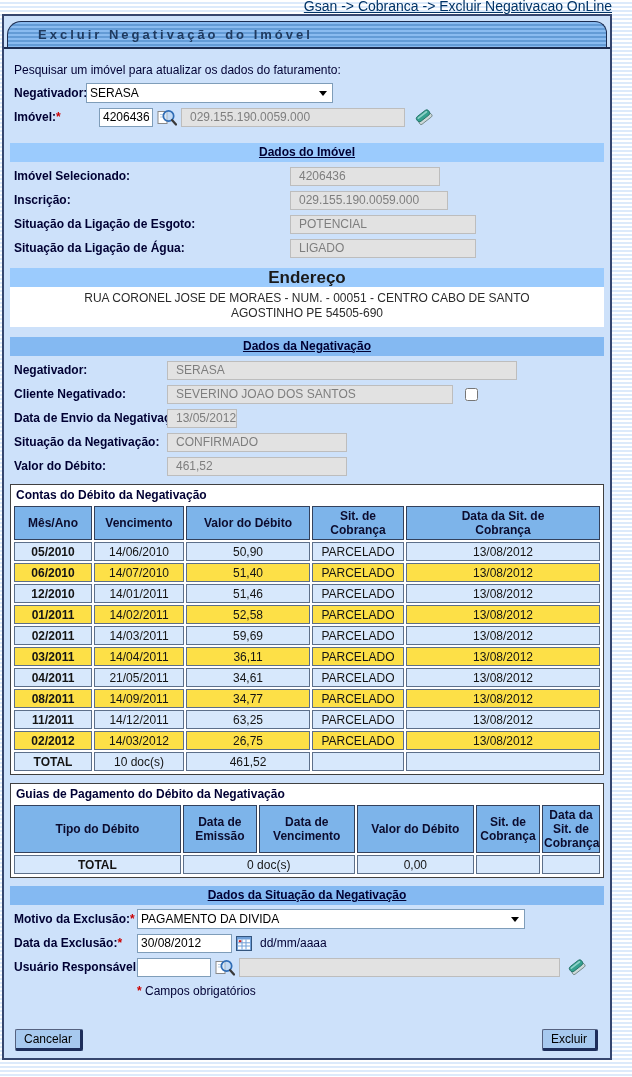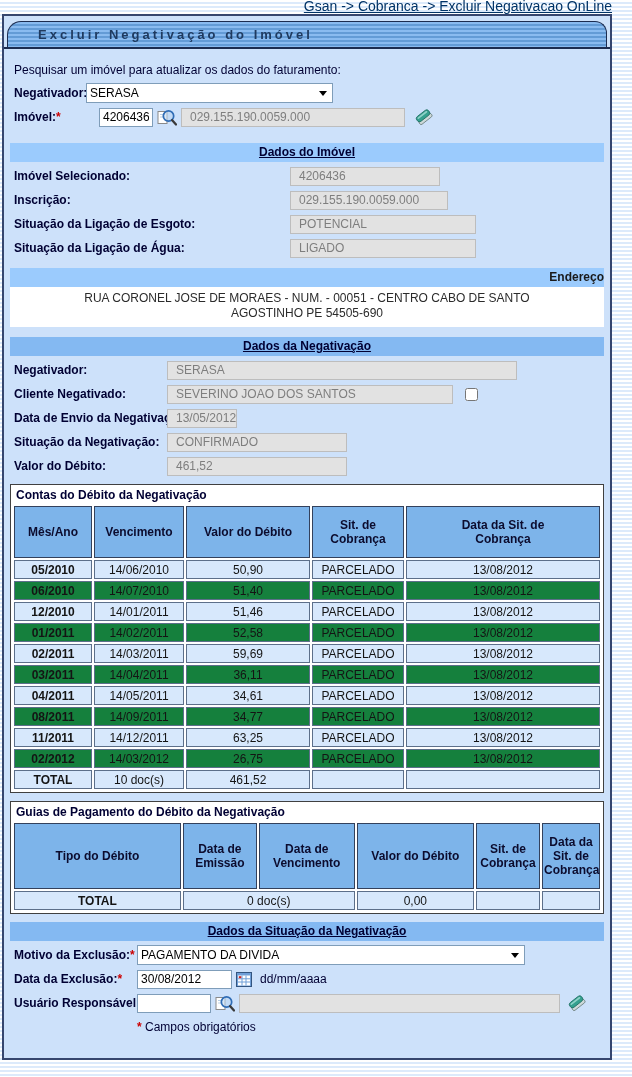--- a/index.html
+++ b/index.html
@@ -35,34 +35,34 @@
     width:100%;height:20px;border:1px solid #7f9db9;background:#fff;
     font-size:12px;font-family:"Liberation Sans",sans-serif;padding:1px 18px 1px 3px;color:#000;}
   .sel::after{content:'';position:absolute;right:6px;top:8px;width:0;height:0;
     border:4px solid transparent;border-top:5px solid #000;pointer-events:none;}
   .icon-btn{display:inline-block;cursor:pointer;line-height:0;margin:0 4px;}
   .hint{font-size:12px;color:#000033;margin-left:4px;}
   
   .sec-h{margin:0 6px;height:19px;line-height:19px;text-align:center;font-size:12px;
     font-weight:bold;color:#000033;text-decoration:underline;background:#84b9f2;}
   .sec-h.light{background:#9bcbfd;}
-  .end-h{margin:0 6px;height:19px;line-height:19px;text-align:right;font-size:12px;
+  .end-h{margin:0 6px;height:19px;line-height:19px;text-align:center;font-size:17px;
     font-weight:bold;color:#1a1a1a;background:#9bcbfd;}
   .addr{margin:0 6px;background:#ffffff;color:#2b2b2b;font-size:12px;text-align:center;
     padding:4px 40px 6px 40px;line-height:15px;}
   
   .tbox{margin:8px 6px 0 6px;background:#ffffff;border:1px solid #404040;padding:1px;}
   .tbox-caption{font-size:12px;font-weight:bold;color:#000033;padding:2px 4px;background:#fff;}
   table.grid{border-collapse:separate;border-spacing:2px;width:100%;background:#fff;}
   table.grid th{background:#7db4ea;border:1px solid #33415c;font-size:12px;font-weight:bold;
-    color:#0c0c2e;text-align:center;padding:11px 1px;}
+    color:#0c0c2e;text-align:center;padding:2px 1px;}
   table.grid td{border:1px solid #5c6f8a;font-size:12px;color:#141414;text-align:center;
     height:19px;padding:0 2px;}
   table.grid tr.odd td{background:#d7e8fc;}
-  table.grid tr.even td{background:#15803d;}
+  table.grid tr.even td{background:#fde047;}
   td.bold, .boldcell{font-weight:bold;}
   .thspan{display:inline-block;line-height:14px;}
   
   .btn-row{display:flex;justify-content:space-between;margin:28px 12px 0 11px;}
   .btn{background:#a7c9ef;border:1px solid #55617f;border-right:3px solid #1d2d5a;
     border-bottom:3px solid #1d2d5a;border-radius:2px;font-size:12px;color:#000;
     font-family:"Liberation Sans",sans-serif;height:22px;padding:0 8px;cursor:pointer;}
   .gap6{height:6px;}.gap8{height:8px;}.gap10{height:10px;}.gap12{height:12px;}
   .chk{width:13px;height:13px;margin-left:12px;}
 </style>
@@ -234,21 +234,21 @@
           </tr>
           <tr class="even">
             <td class="bold">03/2011</td>
             <td>14/04/2011</td>
             <td>36,11</td>
             <td>PARCELADO</td>
             <td>13/08/2012</td>
           </tr>
           <tr class="odd">
             <td class="bold">04/2011</td>
-            <td>14/05/2011</td>
+            <td>21/05/2011</td>
             <td>34,61</td>
             <td>PARCELADO</td>
             <td>13/08/2012</td>
           </tr>
           <tr class="even">
             <td class="bold">08/2011</td>
             <td>14/09/2011</td>
             <td>34,77</td>
             <td>PARCELADO</td>
             <td>13/08/2012</td>

